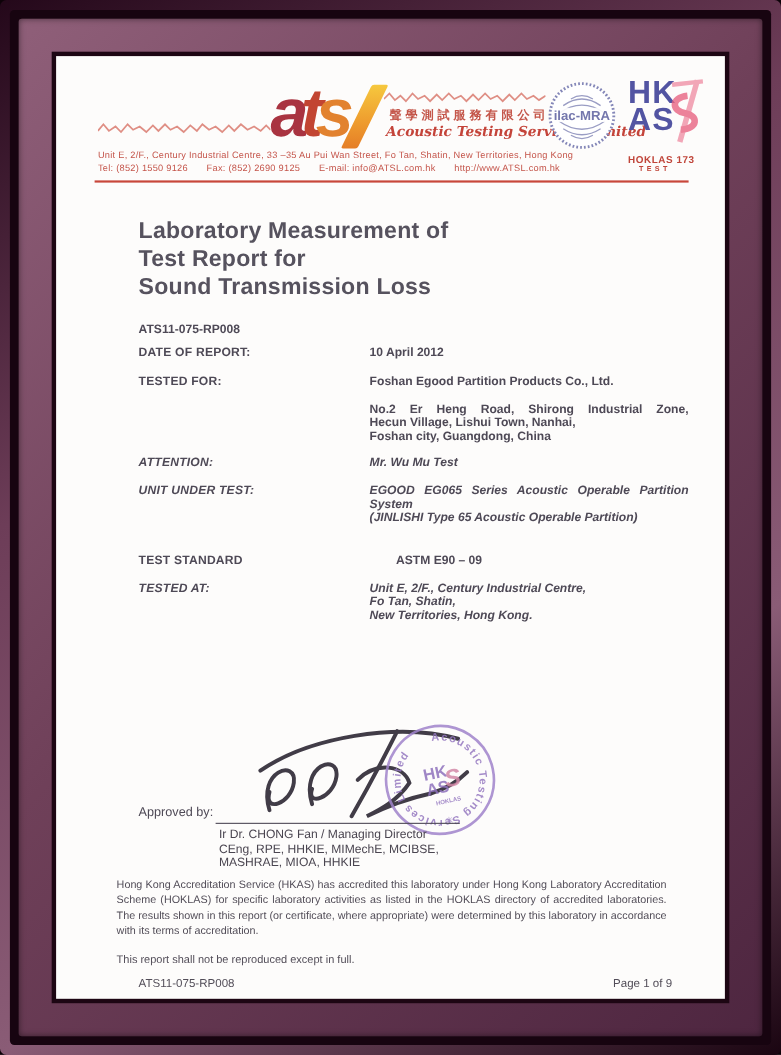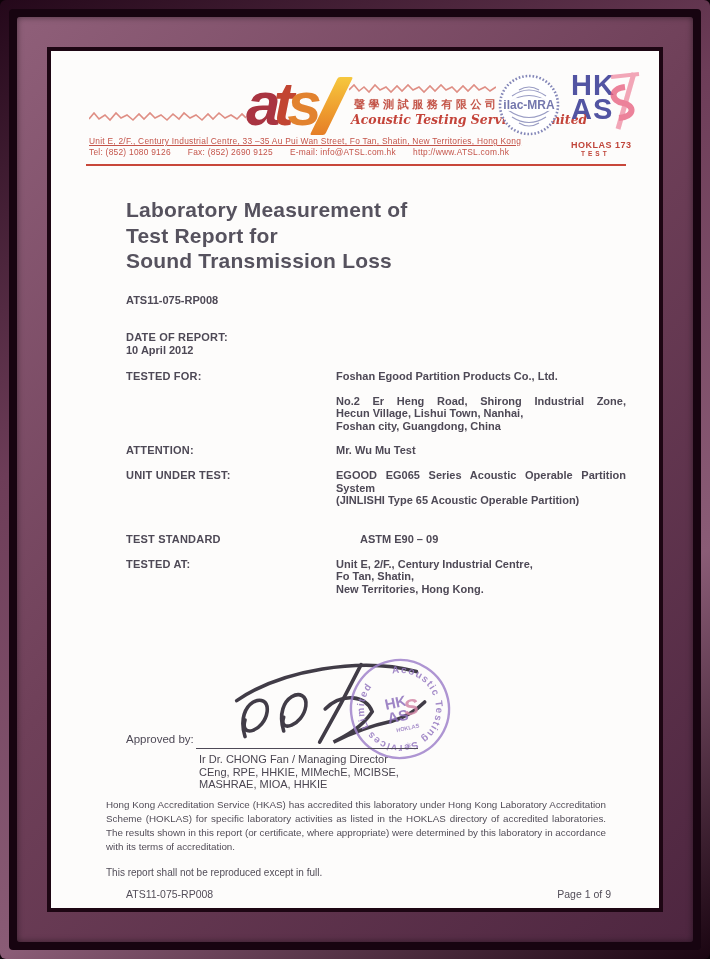--- a/index.html
+++ b/index.html
@@ -38,39 +38,39 @@
   .atsl-slash{display:inline-block;width:15px;height:58px;margin-left:9px;
         transform:skewX(-26deg);border-radius:2px;
         background:linear-gradient(180deg,#f6c83e 0%,#ee9b2e 60%,#e57e27 100%);}
   .company-cn{position:absolute;left:303px;top:46px;width:144px;
         font-size:11px;font-weight:bold;color:#c4564a;
         font-family:"Liberation Serif", serif;
         text-align:justify;text-align-last:justify;white-space:nowrap;letter-spacing:2px;}
   .company-en{position:absolute;left:300px;top:61px;width:150px;
         font-family:"DejaVu Serif", serif;font-style:italic;font-weight:bold;
         font-size:12.5px;color:#c4443a;white-space:nowrap;}
-  .addr1{position:absolute;left:38px;top:85px;font-size:8.4px;letter-spacing:.25px;color:#c4544a;white-space:nowrap;text-decoration:underline;}
+  .addr1{position:absolute;left:38px;top:85px;font-size:8.4px;letter-spacing:.25px;color:#c4544a;white-space:nowrap;}
   .addr2{position:absolute;left:38px;top:96px;font-size:8.4px;letter-spacing:.25px;color:#c4544a;display:flex;gap:17px;white-space:nowrap;}
   .red-rule{position:absolute;left:35px;top:113px;width:540px;border-top:2px solid #c8473a;}
   .ilac{position:absolute;left:446px;top:22px;}
   .hkas{position:absolute;left:520px;top:22px;width:72px;text-align:left;}
   .hkas-letters{font-weight:bold;font-size:29px;line-height:24px;letter-spacing:1px;color:#5254a2;
         font-stretch:condensed;}
   .hkas-swoosh{position:absolute;left:14px;top:-2px;}
   .hoklas{margin-top:19px;font-size:9px;font-weight:bold;color:#c0453a;letter-spacing:.5px;}
   .hoklas-sub{font-size:6.5px;font-weight:bold;color:#c0453a;letter-spacing:3px;margin-left:10px;}
   
   .title{position:absolute;left:75px;top:146px;font-size:21px;font-weight:bold;
         line-height:25.5px;color:#56525e;letter-spacing:.2px;}
   
   .rows{position:absolute;left:75px;top:243px;width:500px;font-size:11px;line-height:13px;}
   .row{display:flex;}
   .row .lbl{width:210px;flex:none;font-weight:bold;letter-spacing:.2px;}
   .row .val{width:290px;font-weight:bold;}
-  .mt14{margin-top:24px;flex-direction:column;} .mt13{margin-top:13px;} .mt12{margin-top:12px;} .mt38{margin-top:26px;gap:24px;}
+  .mt14{margin-top:8px;} .mt13{margin-top:13px;} .mt12{margin-top:12px;font-style:italic;} .mt38{margin-top:26px;gap:24px;}
   .val p{margin:0;}
   .val .gap{margin-top:12px;}
   .jpar{text-align:justify;line-height:12.5px;}
   .jlast{text-align:justify;text-align-last:justify;line-height:12.5px;}
   .vline{line-height:12.5px;}
   
   .approval{position:absolute;left:75px;top:600px;width:430px;height:150px;}
   .signature{position:absolute;left:72px;top:2px;}
   .stamp{position:absolute;left:222px;top:6px;transform:rotate(-12deg);opacity:.85;}
   .approved-lbl{position:absolute;left:0;top:82px;font-size:11.5px;}
@@ -107,21 +107,21 @@
 
         <svg class="squiggle sq-right" width="147" height="16" viewBox="0 0 147 16">
           <polyline fill="none" stroke="#df8e84" stroke-width="1.6" points="0,9 5,4 10,10 15,6 20,11 26,4 31,9 37,6 42,11 48,5 53,10 59,4 64,9 70,6 75,11 81,5 86,10 92,4 97,9 103,6 108,11 114,5 119,10 125,4 130,9 136,6 141,10 147,6"></polyline>
         </svg>
 
         <div class="company-cn">聲學測試服務有限公司</div>
         <div class="company-en">Acoustic Testing Services Limited</div>
 
         <div class="addr1">Unit E, 2/F., Century Industrial Centre, 33 –35 Au Pui Wan Street, Fo Tan, Shatin, New Territories, Hong Kong</div>
         <div class="addr2">
-          <span>Tel: (852) 1080 9126</span>
+          <span>Tel: (852) 1550 9126</span>
           <span>Fax: (852) 2690 9125</span>
           <span>E-mail: info@ATSL.com.hk</span>
           <span>http://www.ATSL.com.hk</span>
         </div>
 
         <div class="red-rule"></div>
 
         <svg class="ilac" width="64" height="64" viewBox="0 0 64 64">
           <circle cx="32" cy="32" r="29" fill="#ffffff" stroke="#8487b8" stroke-width="2.6" stroke-dasharray="1.6,1.9"></circle>
           <path d="M15,23 Q32,11 49,23" fill="none" stroke="#9a9dc4" stroke-width="1.2"></path>

